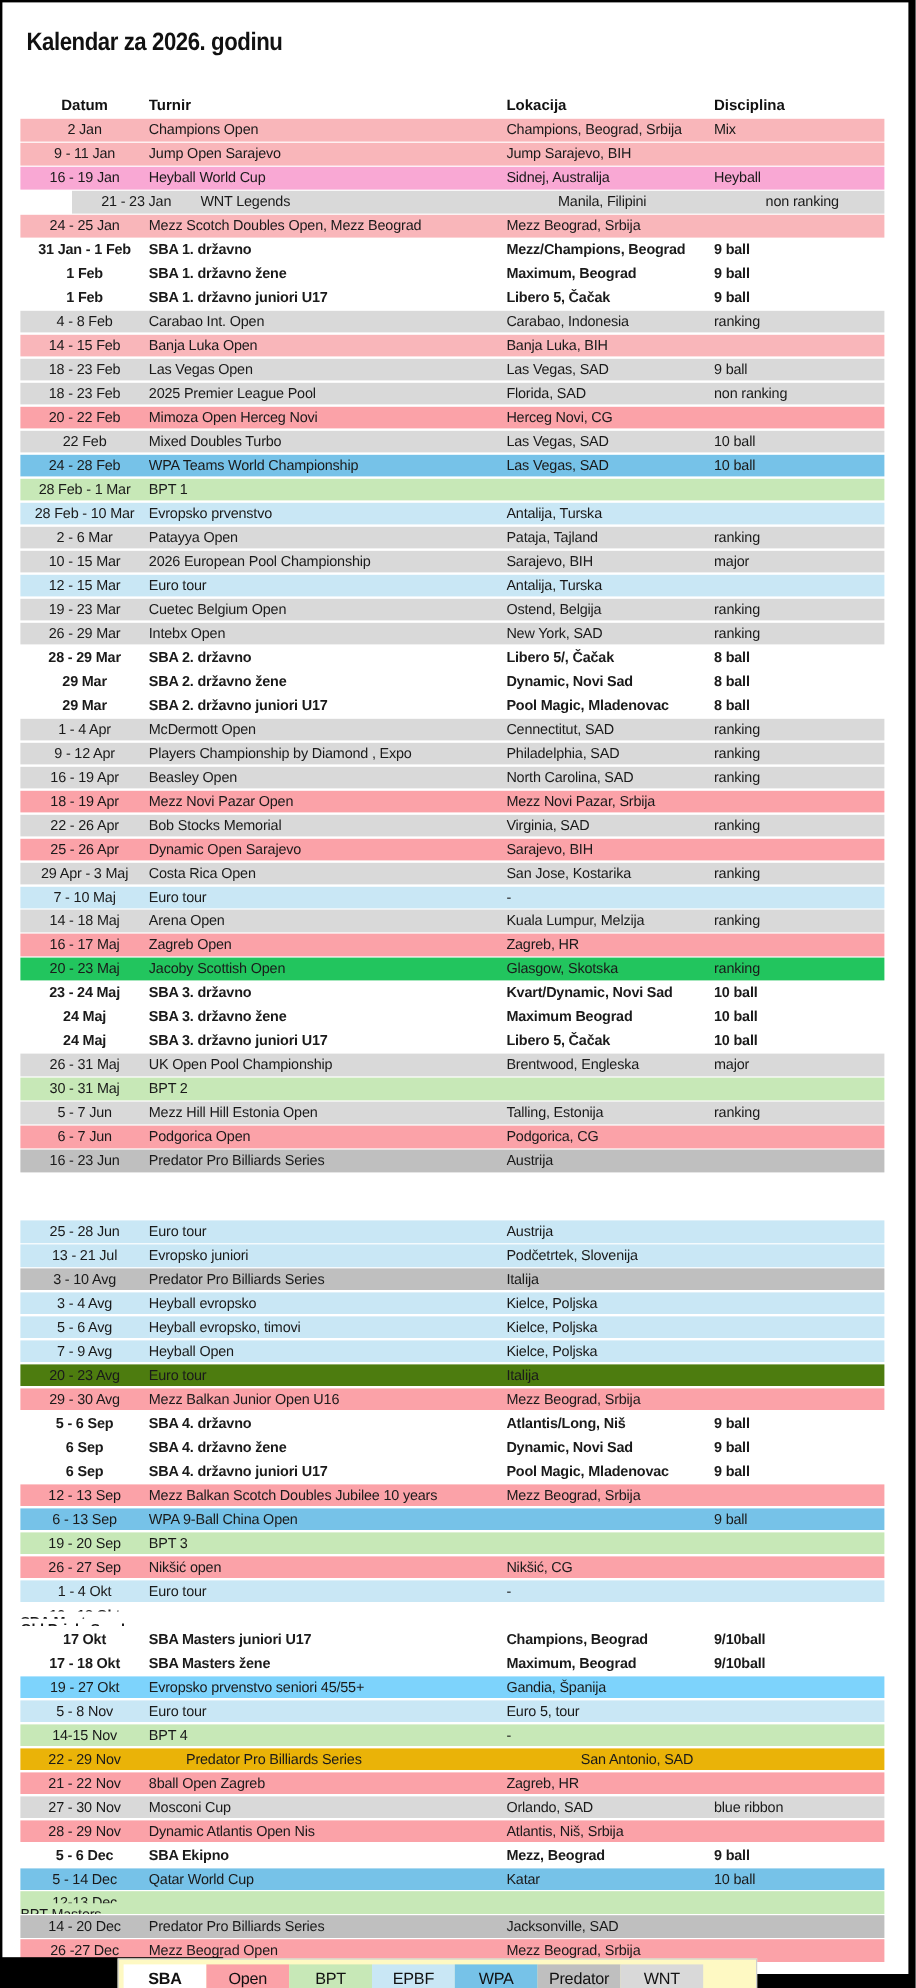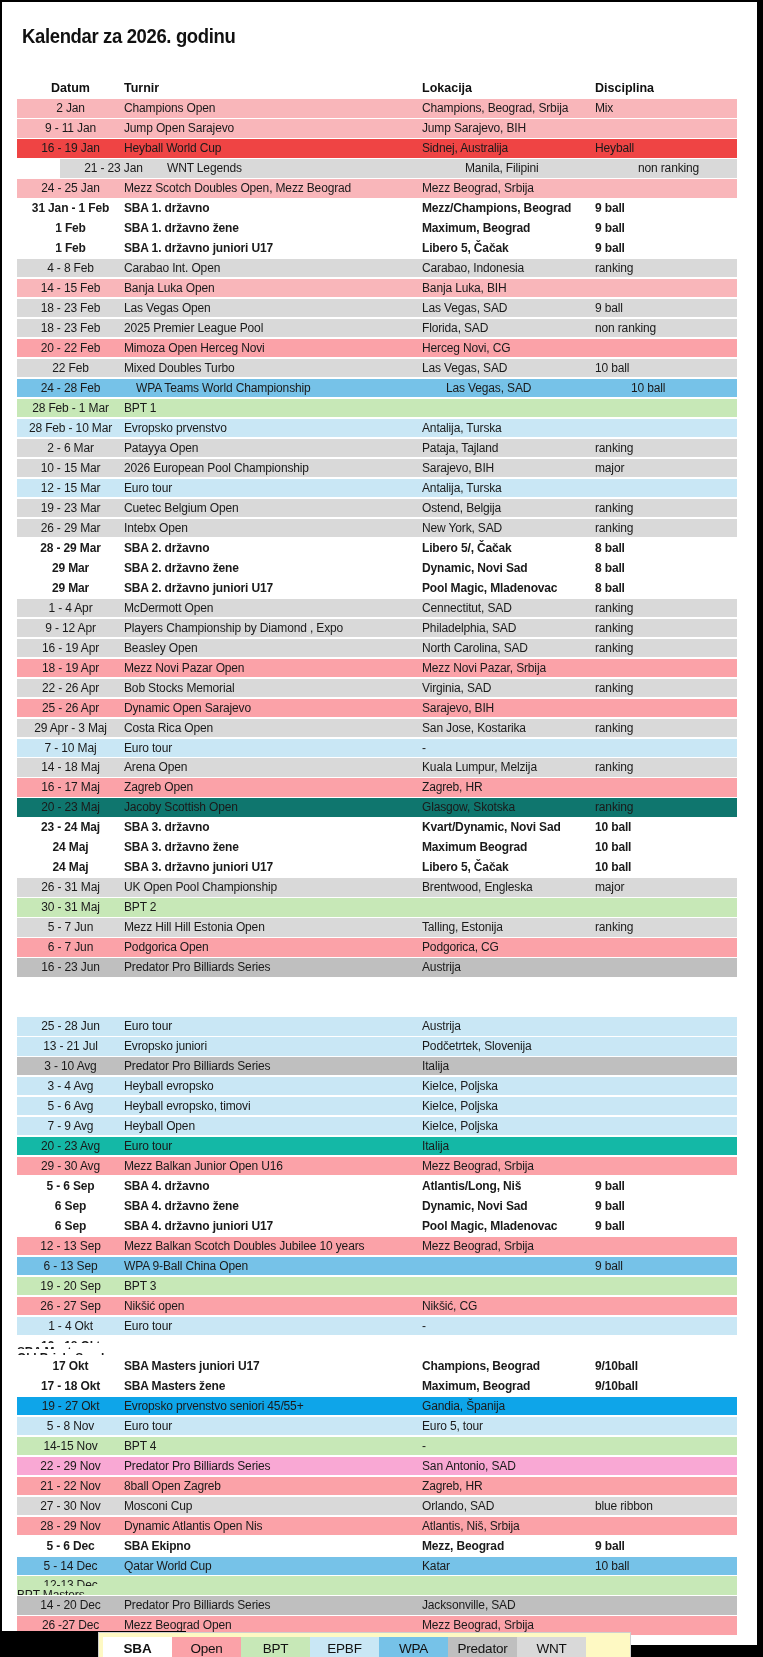--- a/index.html
+++ b/index.html
@@ -51,21 +51,21 @@
           <div class="cell c-turnir">Champions Open</div>
           <div class="cell c-lokacija">Champions, Beograd, Srbija</div>
           <div class="cell c-disciplina">Mix</div>
         </div>
         <div class="row" style="background-color: rgb(249, 182, 186);">
           <div class="cell c-datum">9 - 11 Jan</div>
           <div class="cell c-turnir">Jump Open Sarajevo</div>
           <div class="cell c-lokacija">Jump Sarajevo, BIH</div>
           <div class="cell c-disciplina"></div>
         </div>
-        <div class="row" style="background-color: #ef4444;">
+        <div class="row" style="background-color: #f9a8d4;">
           <div class="cell c-datum">16 - 19 Jan</div>
           <div class="cell c-turnir">Heyball World Cup</div>
           <div class="cell c-lokacija">Sidnej, Australija</div>
           <div class="cell c-disciplina">Heyball</div>
         </div>
         <div class="row" style="background-color: rgb(217, 217, 217); margin-left: 43px;">
           <div class="cell c-datum">21 - 23 Jan</div>
           <div class="cell c-turnir">WNT Legends</div>
           <div class="cell c-lokacija">Manila, Filipini</div>
           <div class="cell c-disciplina">non ranking</div>
@@ -123,21 +123,21 @@
           <div class="cell c-turnir">Mimoza Open Herceg Novi</div>
           <div class="cell c-lokacija">Herceg Novi, CG</div>
           <div class="cell c-disciplina"></div>
         </div>
         <div class="row" style="background-color: rgb(217, 217, 217);">
           <div class="cell c-datum">22 Feb</div>
           <div class="cell c-turnir">Mixed Doubles Turbo</div>
           <div class="cell c-lokacija">Las Vegas, SAD</div>
           <div class="cell c-disciplina">10 ball</div>
         </div>
-        <div class="row" style="background-color: rgb(118, 194, 232); gap: 12px;">
+        <div class="row" style="background-color: rgb(118, 194, 232);">
           <div class="cell c-datum">24 - 28 Feb</div>
           <div class="cell c-turnir">WPA Teams World Championship</div>
           <div class="cell c-lokacija">Las Vegas, SAD</div>
           <div class="cell c-disciplina">10 ball</div>
         </div>
         <div class="row" style="background-color: rgb(199, 232, 183);">
           <div class="cell c-datum">28 Feb - 1 Mar</div>
           <div class="cell c-turnir">BPT 1</div>
           <div class="cell c-lokacija"></div>
           <div class="cell c-disciplina"></div>
@@ -249,21 +249,21 @@
           <div class="cell c-turnir">Arena Open</div>
           <div class="cell c-lokacija">Kuala Lumpur, Melzija</div>
           <div class="cell c-disciplina">ranking</div>
         </div>
         <div class="row" style="background-color: rgb(251, 162, 168);">
           <div class="cell c-datum">16 - 17 Maj</div>
           <div class="cell c-turnir">Zagreb Open</div>
           <div class="cell c-lokacija">Zagreb, HR</div>
           <div class="cell c-disciplina"></div>
         </div>
-        <div class="row" style="background-color: #0f766e;">
+        <div class="row" style="background-color: #22c55e;">
           <div class="cell c-datum">20 - 23 Maj</div>
           <div class="cell c-turnir">Jacoby Scottish Open</div>
           <div class="cell c-lokacija">Glasgow, Skotska</div>
           <div class="cell c-disciplina">ranking</div>
         </div>
         <div class="row bold" style="background-color: rgb(255, 255, 255);">
           <div class="cell c-datum">23 - 24 Maj</div>
           <div class="cell c-turnir">SBA 3. državno</div>
           <div class="cell c-lokacija">Kvart/Dynamic, Novi Sad</div>
           <div class="cell c-disciplina">10 ball</div>
@@ -339,21 +339,21 @@
           <div class="cell c-turnir">Heyball evropsko, timovi</div>
           <div class="cell c-lokacija">Kielce, Poljska</div>
           <div class="cell c-disciplina"></div>
         </div>
         <div class="row" style="background-color: rgb(201, 231, 245);">
           <div class="cell c-datum">7 - 9 Avg</div>
           <div class="cell c-turnir">Heyball Open</div>
           <div class="cell c-lokacija">Kielce, Poljska</div>
           <div class="cell c-disciplina"></div>
         </div>
-        <div class="row" style="background-color: #14b8a6;">
+        <div class="row" style="background-color: #4d7c0f;">
           <div class="cell c-datum">20 - 23 Avg</div>
           <div class="cell c-turnir">Euro tour</div>
           <div class="cell c-lokacija">Italija</div>
           <div class="cell c-disciplina"></div>
         </div>
         <div class="row" style="background-color: rgb(251, 162, 168);">
           <div class="cell c-datum">29 - 30 Avg</div>
           <div class="cell c-turnir">Mezz Balkan Junior Open U16</div>
           <div class="cell c-lokacija">Mezz Beograd, Srbija</div>
           <div class="cell c-disciplina"></div>
@@ -417,39 +417,39 @@
           <div class="cell c-turnir">SBA Masters juniori U17</div>
           <div class="cell c-lokacija">Champions, Beograd</div>
           <div class="cell c-disciplina">9/10ball</div>
         </div>
         <div class="row bold" style="background-color: rgb(255, 255, 255);">
           <div class="cell c-datum">17 - 18 Okt</div>
           <div class="cell c-turnir">SBA Masters žene</div>
           <div class="cell c-lokacija">Maximum, Beograd</div>
           <div class="cell c-disciplina">9/10ball</div>
         </div>
-        <div class="row" style="background-color: #0ea5e9;">
+        <div class="row" style="background-color: #7dd3fc;">
           <div class="cell c-datum">19 - 27 Okt</div>
           <div class="cell c-turnir">Evropsko prvenstvo seniori 45/55+</div>
           <div class="cell c-lokacija">Gandia, Španija</div>
           <div class="cell c-disciplina"></div>
         </div>
         <div class="row" style="background-color: rgb(201, 231, 245);">
           <div class="cell c-datum">5 - 8 Nov</div>
           <div class="cell c-turnir">Euro tour</div>
           <div class="cell c-lokacija">Euro 5, tour</div>
           <div class="cell c-disciplina"></div>
         </div>
         <div class="row" style="background-color: rgb(199, 232, 183);">
           <div class="cell c-datum">14-15 Nov</div>
           <div class="cell c-turnir">BPT 4</div>
           <div class="cell c-lokacija">-</div>
           <div class="cell c-disciplina"></div>
         </div>
-        <div class="row" style="background-color: #f9a8d4;">
+        <div class="row" style="background-color: #eab308; gap: 31px;">
           <div class="cell c-datum">22 - 29 Nov</div>
           <div class="cell c-turnir">Predator Pro Billiards Series</div>
           <div class="cell c-lokacija">San Antonio, SAD</div>
           <div class="cell c-disciplina"></div>
         </div>
         <div class="row" style="background-color: rgb(251, 162, 168);">
           <div class="cell c-datum">21 - 22 Nov</div>
           <div class="cell c-turnir">8ball Open Zagreb</div>
           <div class="cell c-lokacija">Zagreb, HR</div>
           <div class="cell c-disciplina"></div>

